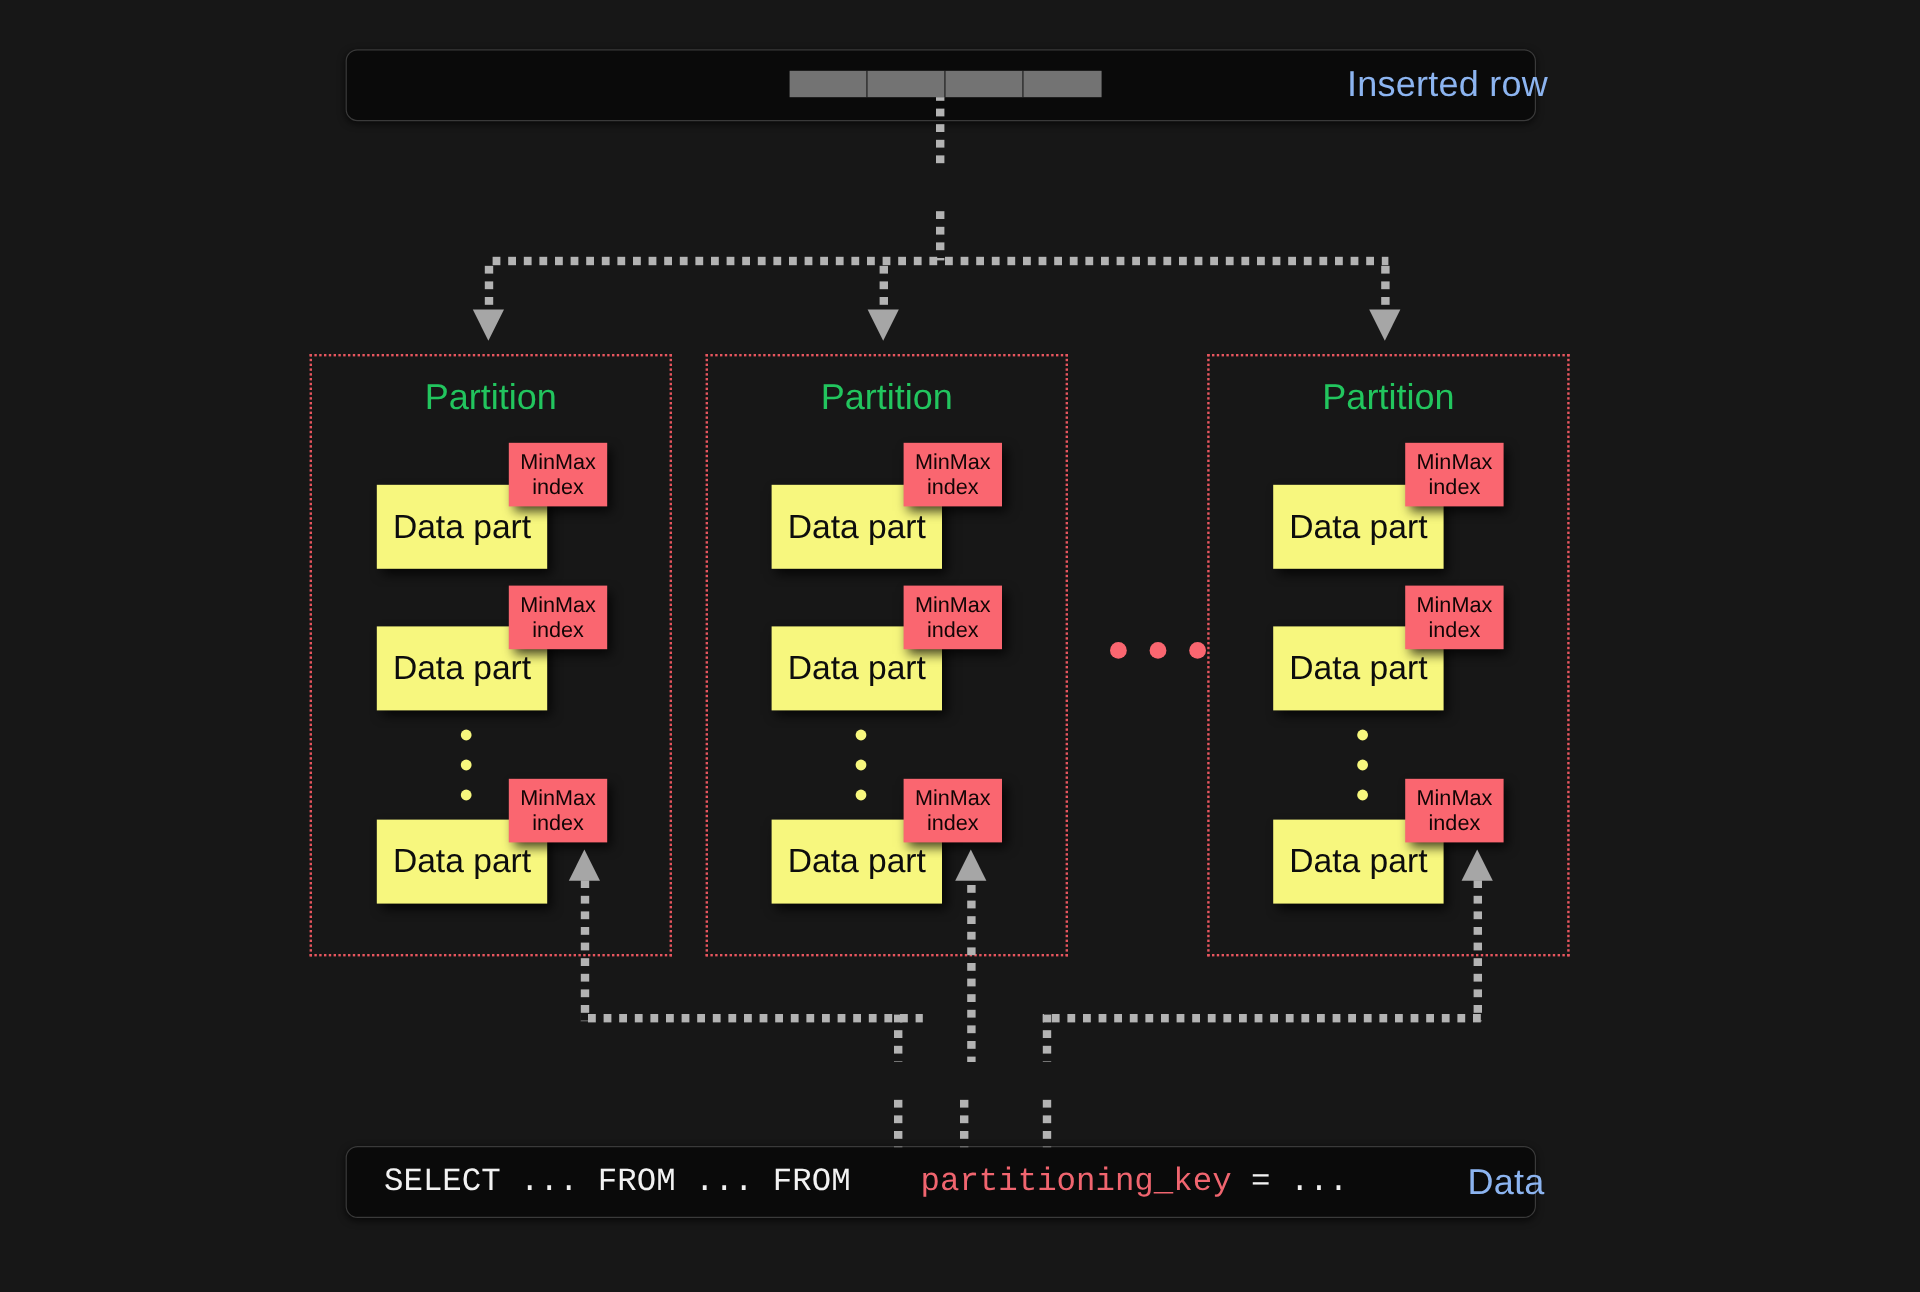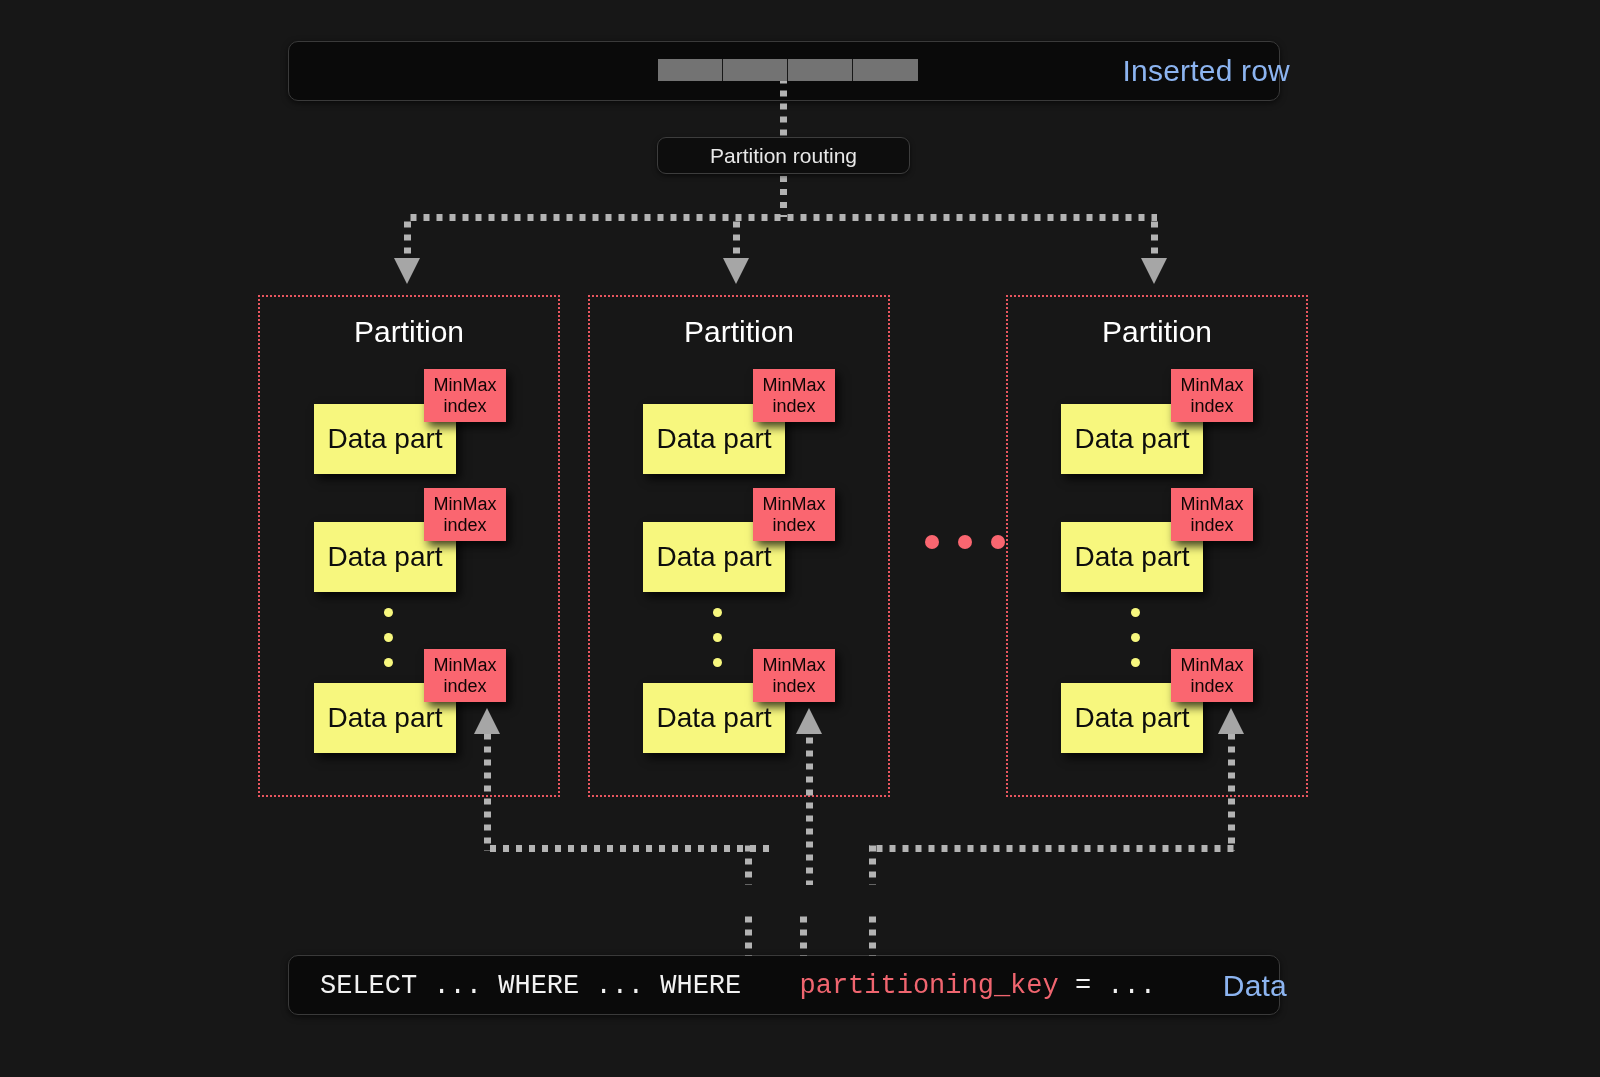--- a/index.html
+++ b/index.html
@@ -83,21 +83,21 @@
     position: absolute;
     border: 2px dotted #e8565f;
     background: transparent;
   }
   .partition-title {
     position: absolute;
     top: 18px;
     left: 0;
     right: 0;
     text-align: center;
-    color: #ffffff;
+    color: #22c55e;
     font-size: 30px;
   }
 
   
   .datapart {
     position: absolute;
     background: #f7f77e;
     color: #0d0d0d;
     font-size: 28px;
     display: flex;
@@ -189,21 +189,20 @@
     <div class="row-cell"></div>
     <div class="row-cell"></div>
     <div class="row-cell"></div>
     <div class="row-cell"></div>
   </div>
 
   <div class="bar-label" style="right:310px; top:54px;">Inserted row</div>
 
   <div class="dline-v" style="left:780px; top:81px; height:58px;"></div>
 
-  <div class="pill" style="left:657px; top:137px; width:253px; height:37px;">Partition routing</div>
 
   <div class="dline-v" style="left:780px; top:174px; height:43px;"></div>
 
   <div class="dline-h" style="left:405px; top:214px; width:752px;"></div>
 
   <div class="dline-v" style="left:404px; top:221px; height:40px;"></div>
   <div class="arrow-down" style="left:394px; top:258px;"></div>
 
   <div class="dline-v" style="left:733px; top:221px; height:40px;"></div>
   <div class="arrow-down" style="left:723px; top:258px;"></div>
@@ -307,17 +306,17 @@
   <div class="dline-v" style="left:745px; top:845px; height:40px;"></div>
   <div class="dline-v" style="left:869px; top:845px; height:40px;"></div>
 
 
   <div class="dline-v" style="left:745px; top:916px; height:40px;"></div>
   <div class="dline-v" style="left:800px; top:916px; height:40px;"></div>
   <div class="dline-v" style="left:869px; top:916px; height:40px;"></div>
 
   <div class="bar" style="left:288px; top:955px; width:992px; height:60px;"></div>
 
-  <div class="query-code" style="left:320px; top:971px;"><span>SELECT ... WHERE ... WHERE </span><span class="key">partitioning_key</span><span> = ...</span></div>
+  <div class="query-code" style="left:320px; top:971px;"><span>SELECT ... FROM ... FROM </span><span class="key">partitioning_key</span><span> = ...</span></div>
 
   <div class="bar-label" style="right:313px; top:969px;">Data</div>
 
 </div>
 
 </body></html>

